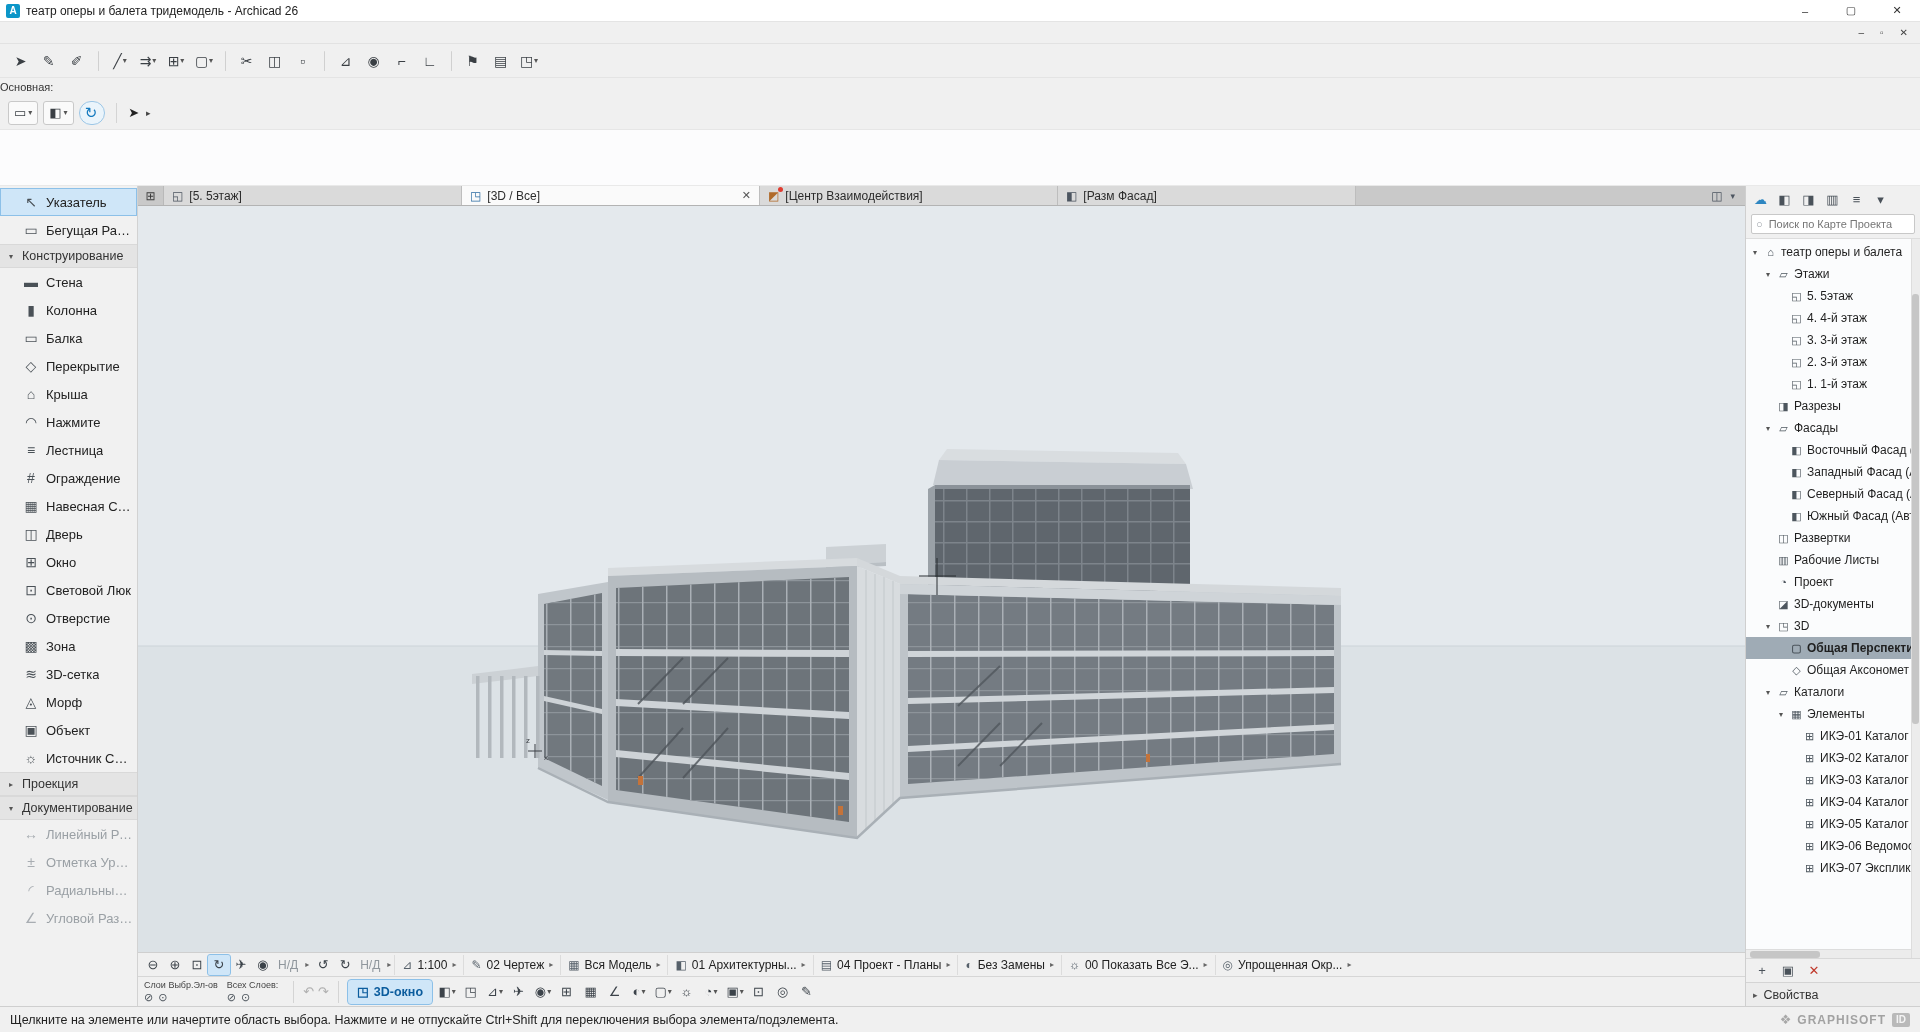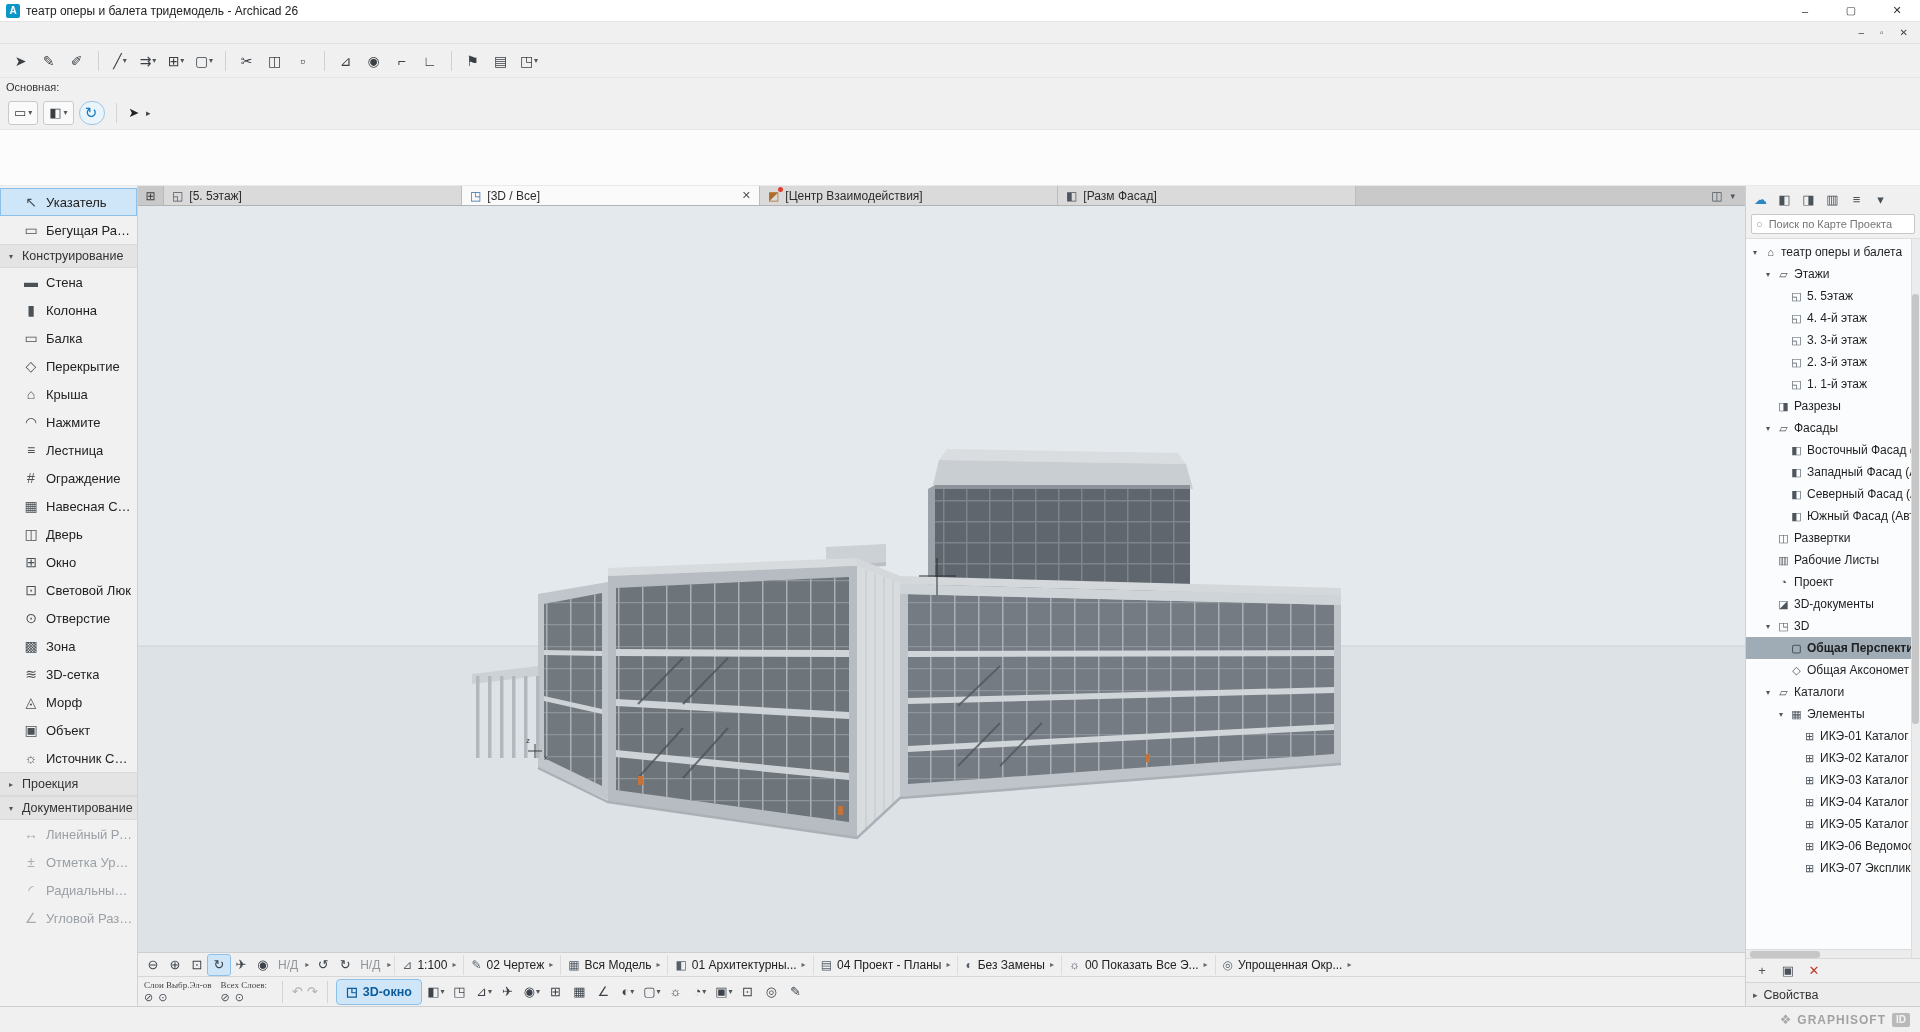--- a/index.html
+++ b/index.html
@@ -21,21 +21,21 @@
   .menu-item{padding:0 9px;font-size:12.5px;color:#1e1e1e;}
   .menu-controls{margin-left:auto;display:flex;gap:16px;padding-right:12px;color:#444;font-size:10px;}
 
   
   .maintoolbar{height:34px;background:#f0f0f0;display:flex;align-items:center;padding-left:8px;gap:2px;border-bottom:1px solid #e4e4e4;flex:none;}
   .tbtn{height:26px;min-width:26px;display:flex;align-items:center;justify-content:center;color:#3a3f44;font-size:14px;border-radius:3px;padding:0 2px;}
   .tbtn .caret{font-size:8px;color:#555;margin-left:1px;}
   .tbtn.sep{width:1px;min-width:1px;height:20px;background:#d0d0d0;margin:0 6px;padding:0;}
 
   
-  .label-row{height:18px;display:flex;align-items:center;padding-left:6px;font-size:11px;color:#333;background:#f0f0f0;flex:none;}
+  .label-row{height:18px;display:flex;align-items:center;font-size:11px;color:#333;background:#f0f0f0;flex:none;}
   .options-row{height:34px;background:#f0f0f0;display:flex;align-items:center;padding-left:8px;gap:5px;border-bottom:1px solid #e6e6e6;flex:none;}
   .obtn{height:24px;display:flex;align-items:center;gap:2px;border:1px solid #c9c9c9;background:#fafafa;border-radius:3px;padding:0 5px;font-size:13px;color:#3a3f44;}
   .obtn .caret{font-size:8px;color:#555;}
   .obtn.accent{color:#1379bf;border-color:#9cc6e6;background:#eaf4fb;border-radius:12px;font-size:15px;}
   .ovsep{width:1px;height:20px;background:#d4d4d4;margin:0 6px;}
   .opointer{font-size:13px;color:#222;}
   .ocaret{font-size:9px;color:#444;margin-left:2px;}
   .filler{height:56px;background:#fcfcfd;flex:none;border-bottom:1px solid #e9e9e9;}
 
   
@@ -79,21 +79,21 @@
   .qlabel{color:#8f969c;font-size:12px;padding:0 4px;white-space:nowrap;}
   .qcaret{font-size:8px;color:#666;padding:0 3px;}
   .qdd-wrap{display:flex;align-items:center;height:100%;}
   .qdd{display:flex;align-items:center;gap:5px;padding:0 7px;height:20px;border-left:1px solid #dcdcdc;color:#222;white-space:nowrap;}
   .qdd .dicon{color:#56606a;font-size:12px;}
   .qdd .dcaret{font-size:8px;color:#666;}
 
   
   .bar3d{height:30px;flex:none;background:#f0f0f0;border-top:1px solid #d6d6d6;display:flex;align-items:center;padding:0 6px;gap:3px;overflow:hidden;}
   .layer-group{display:flex;flex-direction:column;justify-content:center;height:30px;margin-right:6px;flex:none;}
-  .lg-label{font-size:9px;color:#444;line-height:11px;white-space:nowrap;font-family:Liberation Serif, serif;}
+  .lg-label{font-size:9px;color:#444;line-height:11px;white-space:nowrap;}
   .lg-icons{display:flex;gap:5px;font-size:11px;color:#4a525a;line-height:13px;}
   .vsep{width:1px;height:22px;background:#d4d4d4;margin:0 6px;flex:none;}
   .hist{display:flex;gap:4px;color:#b0b0b0;font-size:13px;flex:none;}
   .b3btn{height:24px;display:flex;align-items:center;gap:5px;padding:0 9px;border-radius:3px;font-size:12.5px;color:#222;flex:none;}
   .b3btn.active{background:#cfe6f8;outline:1px solid #8cc0e8;color:#0b5c9d;font-weight:bold;}
   .b3icons{display:flex;align-items:center;}
   .b3icon{height:24px;min-width:24px;display:flex;align-items:center;justify-content:center;color:#3c434a;font-size:13px;border-radius:3px;padding:0 2px;flex:none;}
   .b3icon .caret{font-size:8px;color:#555;margin-left:1px;}
 
   
@@ -934,19 +934,20 @@
           <span class="nficon"><span class="cicon" style="color: rgb(192, 57, 43);">✕</span></span>
         </div>
       <div class="nav-props">
         <span class="pcaret">▸</span>
         <span>Свойства</span>
       </div>
     </div>
   </div>
 
   <div class="statusbar">
+    <span>Щелкните на элементе или начертите область выбора. Нажмите и не отпускайте Ctrl+Shift для переключения выбора элемента/подэлемента.</span>
     <div class="status-right">
       <span class="brand-icon cicon">❖</span>
       <span class="brand">GRAPHISOFT</span>
       <span class="brand-badge">ID</span>
     </div>
   </div>
 </div>
 
 </body></html>

